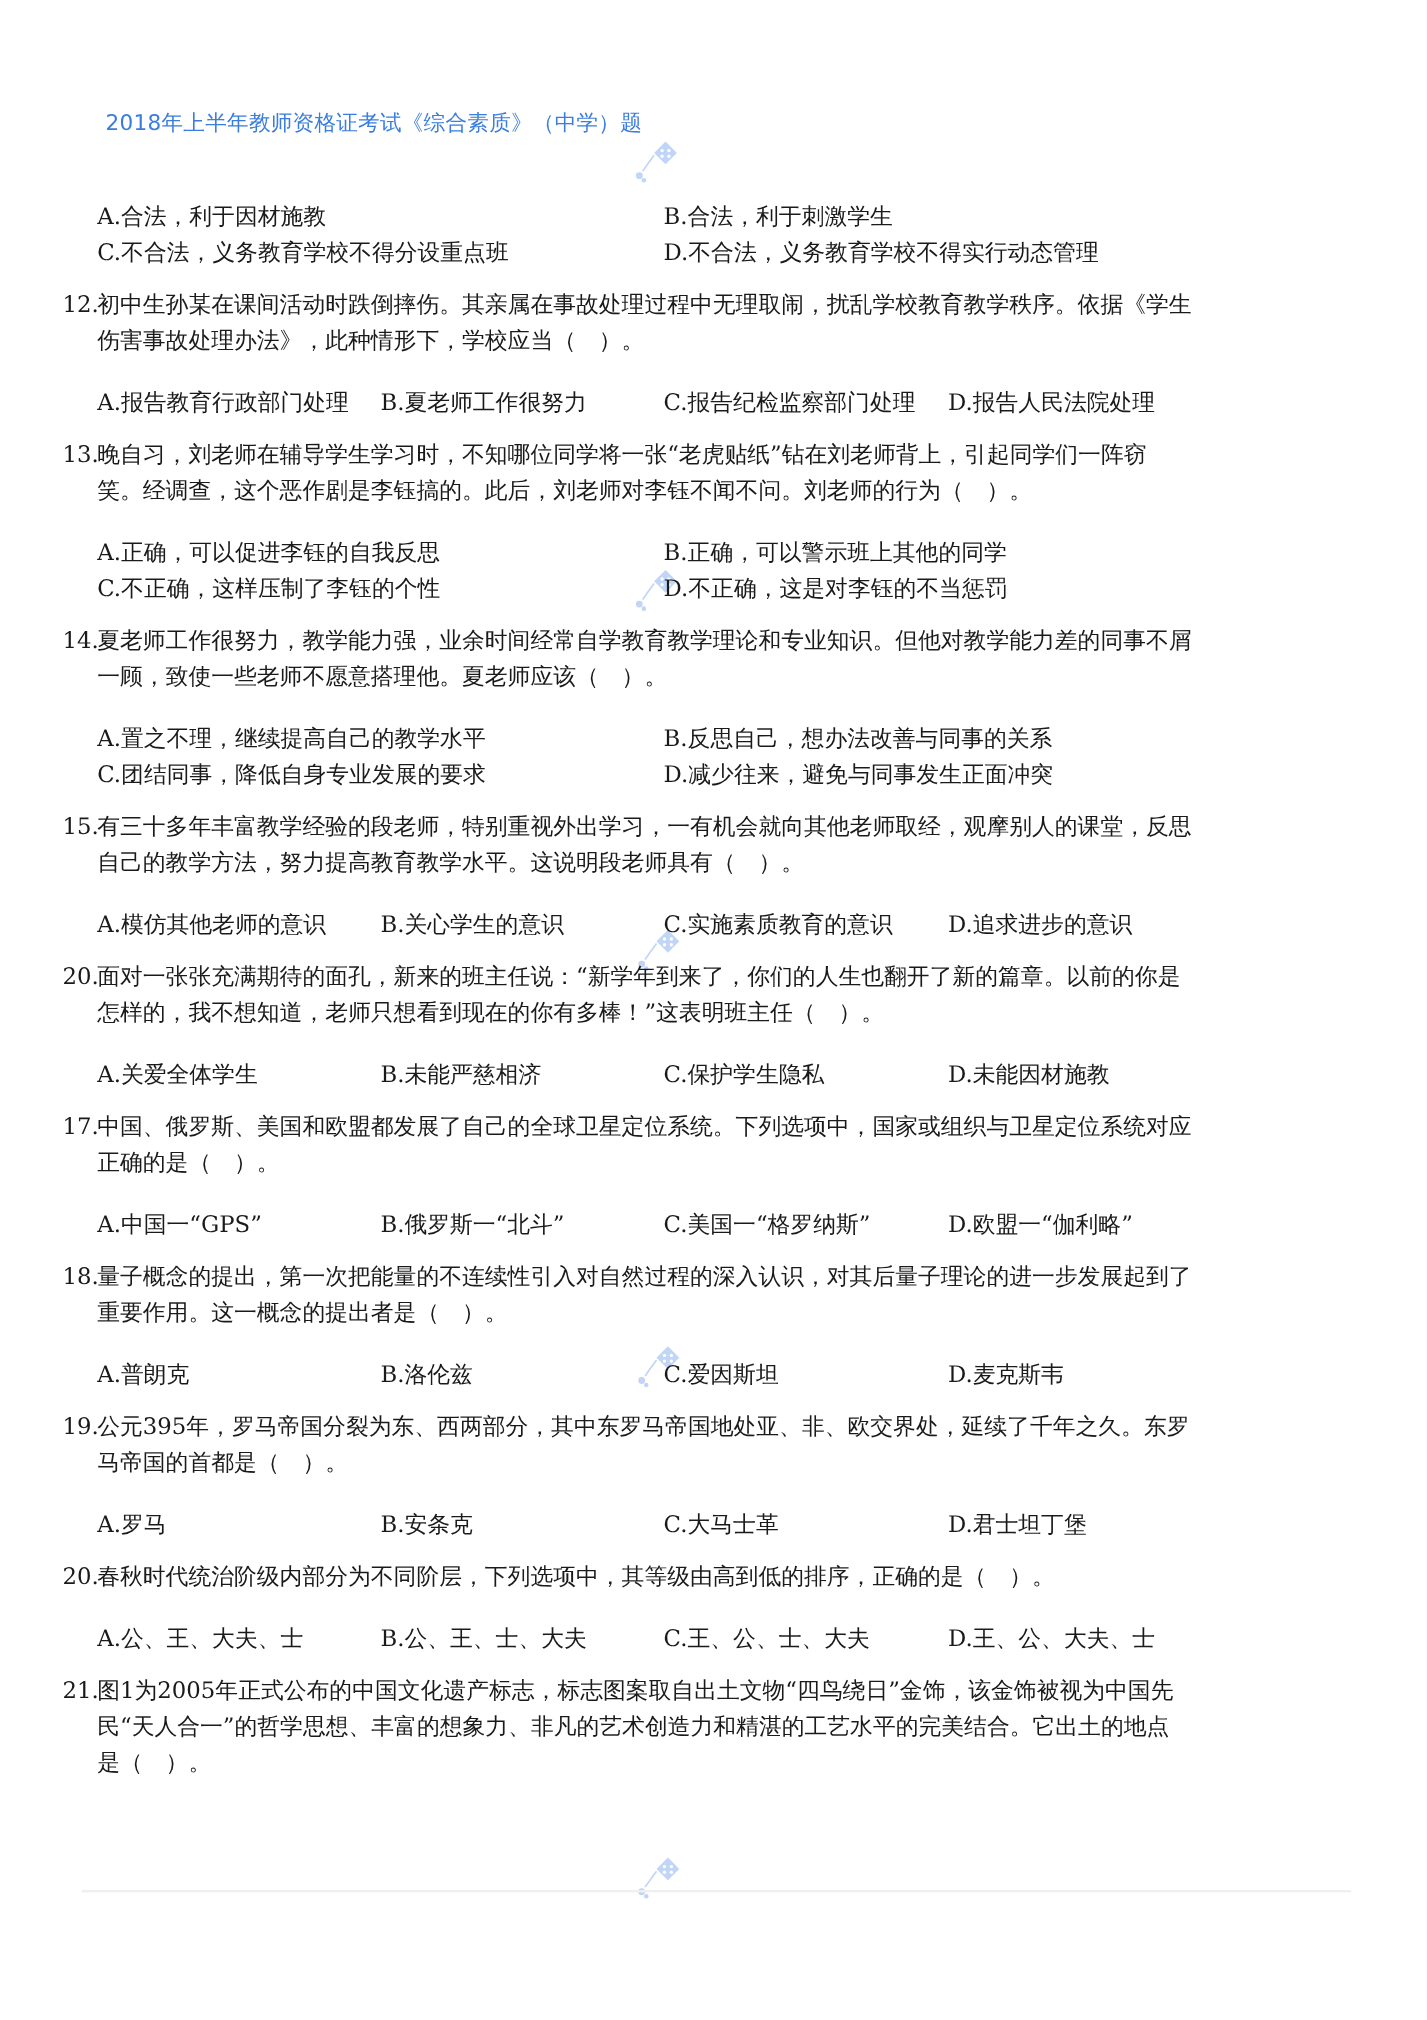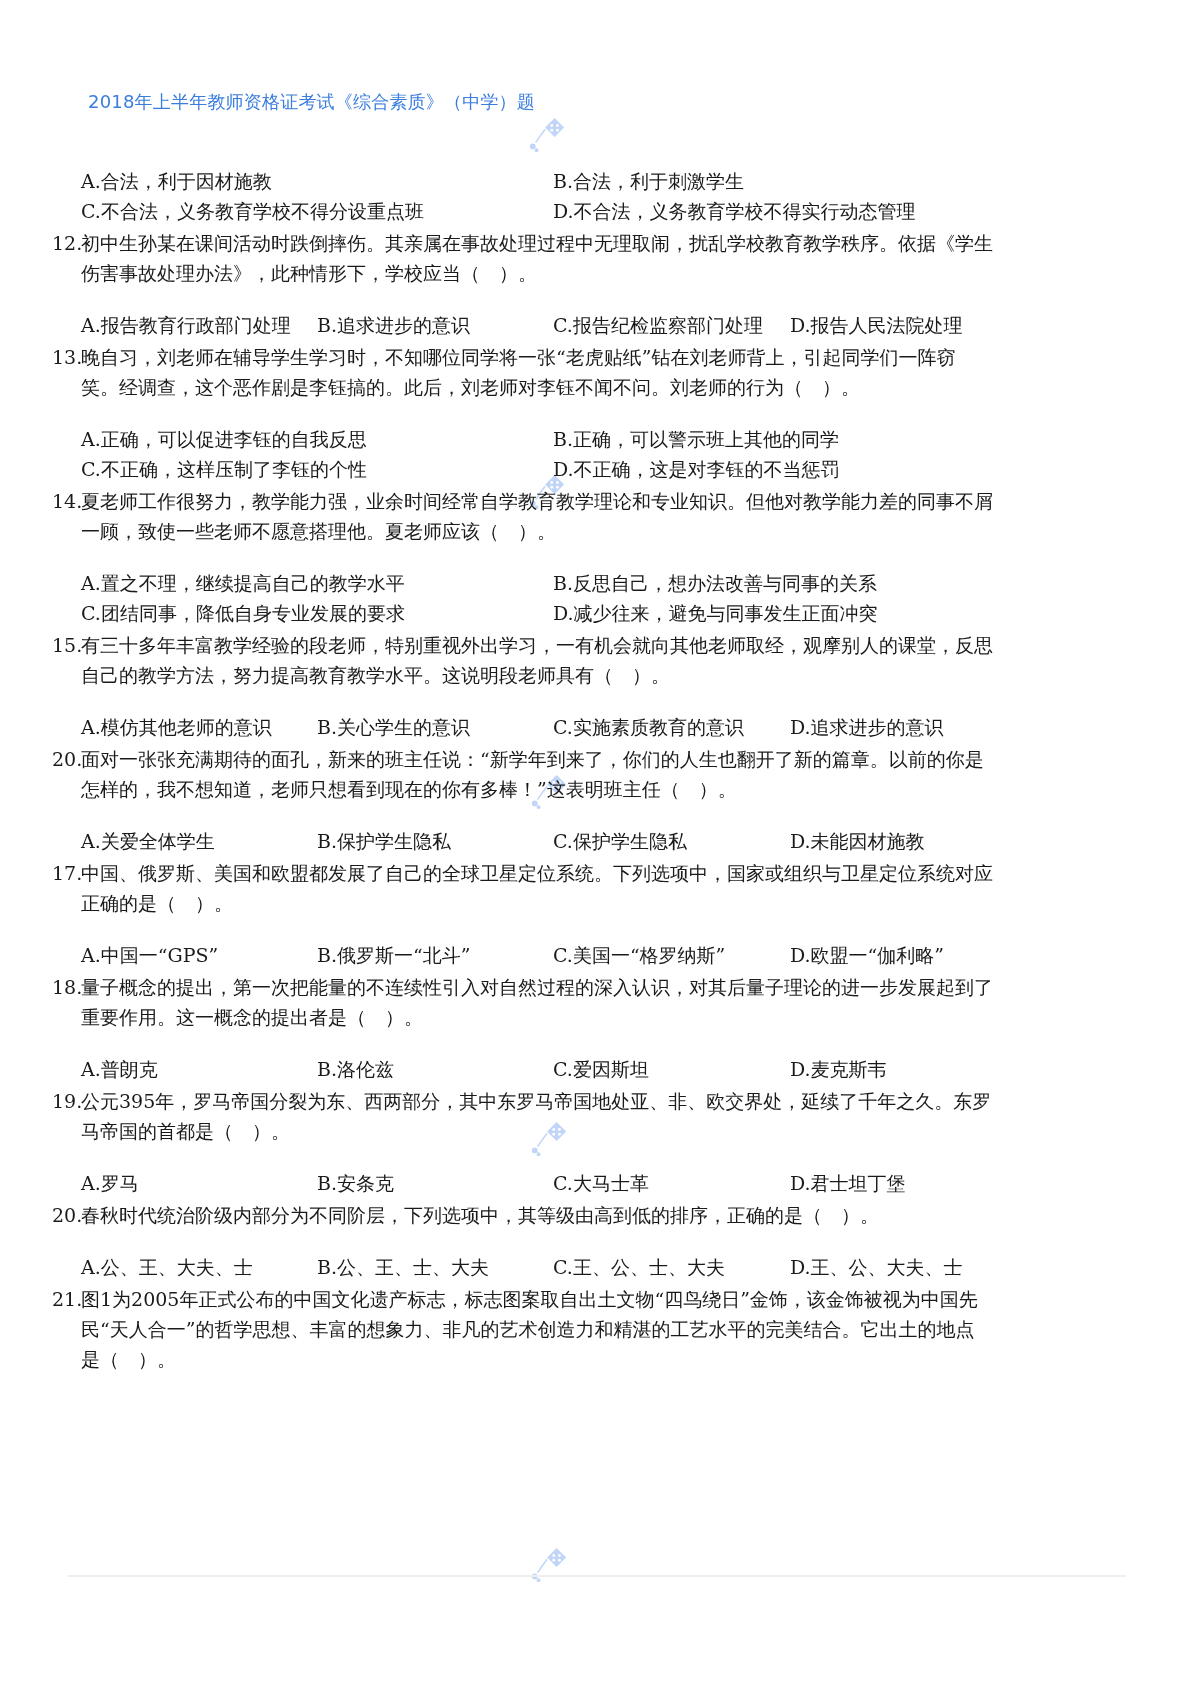--- a/index.html
+++ b/index.html
@@ -45,21 +45,21 @@
     .col-a { left: 81px; }
     .col-b4 { left: 317px; }
     .col-c { left: 553px; }
     .col-d { left: 790px; }
     .question {
       position: relative;
       font-size: 19px;
       line-height: 30px;
       padding-left: 81px;
       width: 940px;
-      margin-top: 2px;
+      margin-top: 13px;
     }
     .q-num {
       position: absolute;
       left: 52px;
       top: 0;
     }
     .q-line {
       display: block;
       white-space: nowrap;
     }
@@ -151,21 +151,21 @@
   </div>
 
   <div class="question">
     <span class="q-num">12.</span>
     <span class="q-line">初中生孙某在课间活动时跌倒摔伤。其亲属在事故处理过程中无理取闹，扰乱学校教育教学秩序。依据《学生</span>
     <span class="q-line">伤害事故处理办法》，此种情形下，学校应当（　）。</span>
   </div>
   <div class="opts-block">
     <div class="opt-row">
       <span class="opt col-a">A.报告教育行政部门处理</span>
-      <span class="opt col-b4">B.追求进步的意识</span>
+      <span class="opt col-b4">B.夏老师工作很努力</span>
       <span class="opt col-c">C.报告纪检监察部门处理</span>
       <span class="opt col-d">D.报告人民法院处理</span>
     </div>
   </div>
 
   <div class="question">
     <span class="q-num">13.</span>
     <span class="q-line">晚自习，刘老师在辅导学生学习时，不知哪位同学将一张“老虎贴纸”钻在刘老师背上，引起同学们一阵窃</span>
     <span class="q-line">笑。经调查，这个恶作剧是李钰搞的。此后，刘老师对李钰不闻不问。刘老师的行为（　）。</span>
   </div>
@@ -211,21 +211,21 @@
   </div>
 
   <div class="question">
     <span class="q-num">20.</span>
     <span class="q-line">面对一张张充满期待的面孔，新来的班主任说：“新学年到来了，你们的人生也翻开了新的篇章。以前的你是</span>
     <span class="q-line">怎样的，我不想知道，老师只想看到现在的你有多棒！”这表明班主任（　）。</span>
   </div>
   <div class="opts-block">
     <div class="opt-row">
       <span class="opt col-a">A.关爱全体学生</span>
-      <span class="opt col-b4">B.保护学生隐私</span>
+      <span class="opt col-b4">B.未能严慈相济</span>
       <span class="opt col-c">C.保护学生隐私</span>
       <span class="opt col-d">D.未能因材施教</span>
     </div>
   </div>
 
   <div class="question">
     <span class="q-num">17.</span>
     <span class="q-line">中国、俄罗斯、美国和欧盟都发展了自己的全球卫星定位系统。下列选项中，国家或组织与卫星定位系统对应</span>
     <span class="q-line">正确的是（　）。</span>
   </div>

